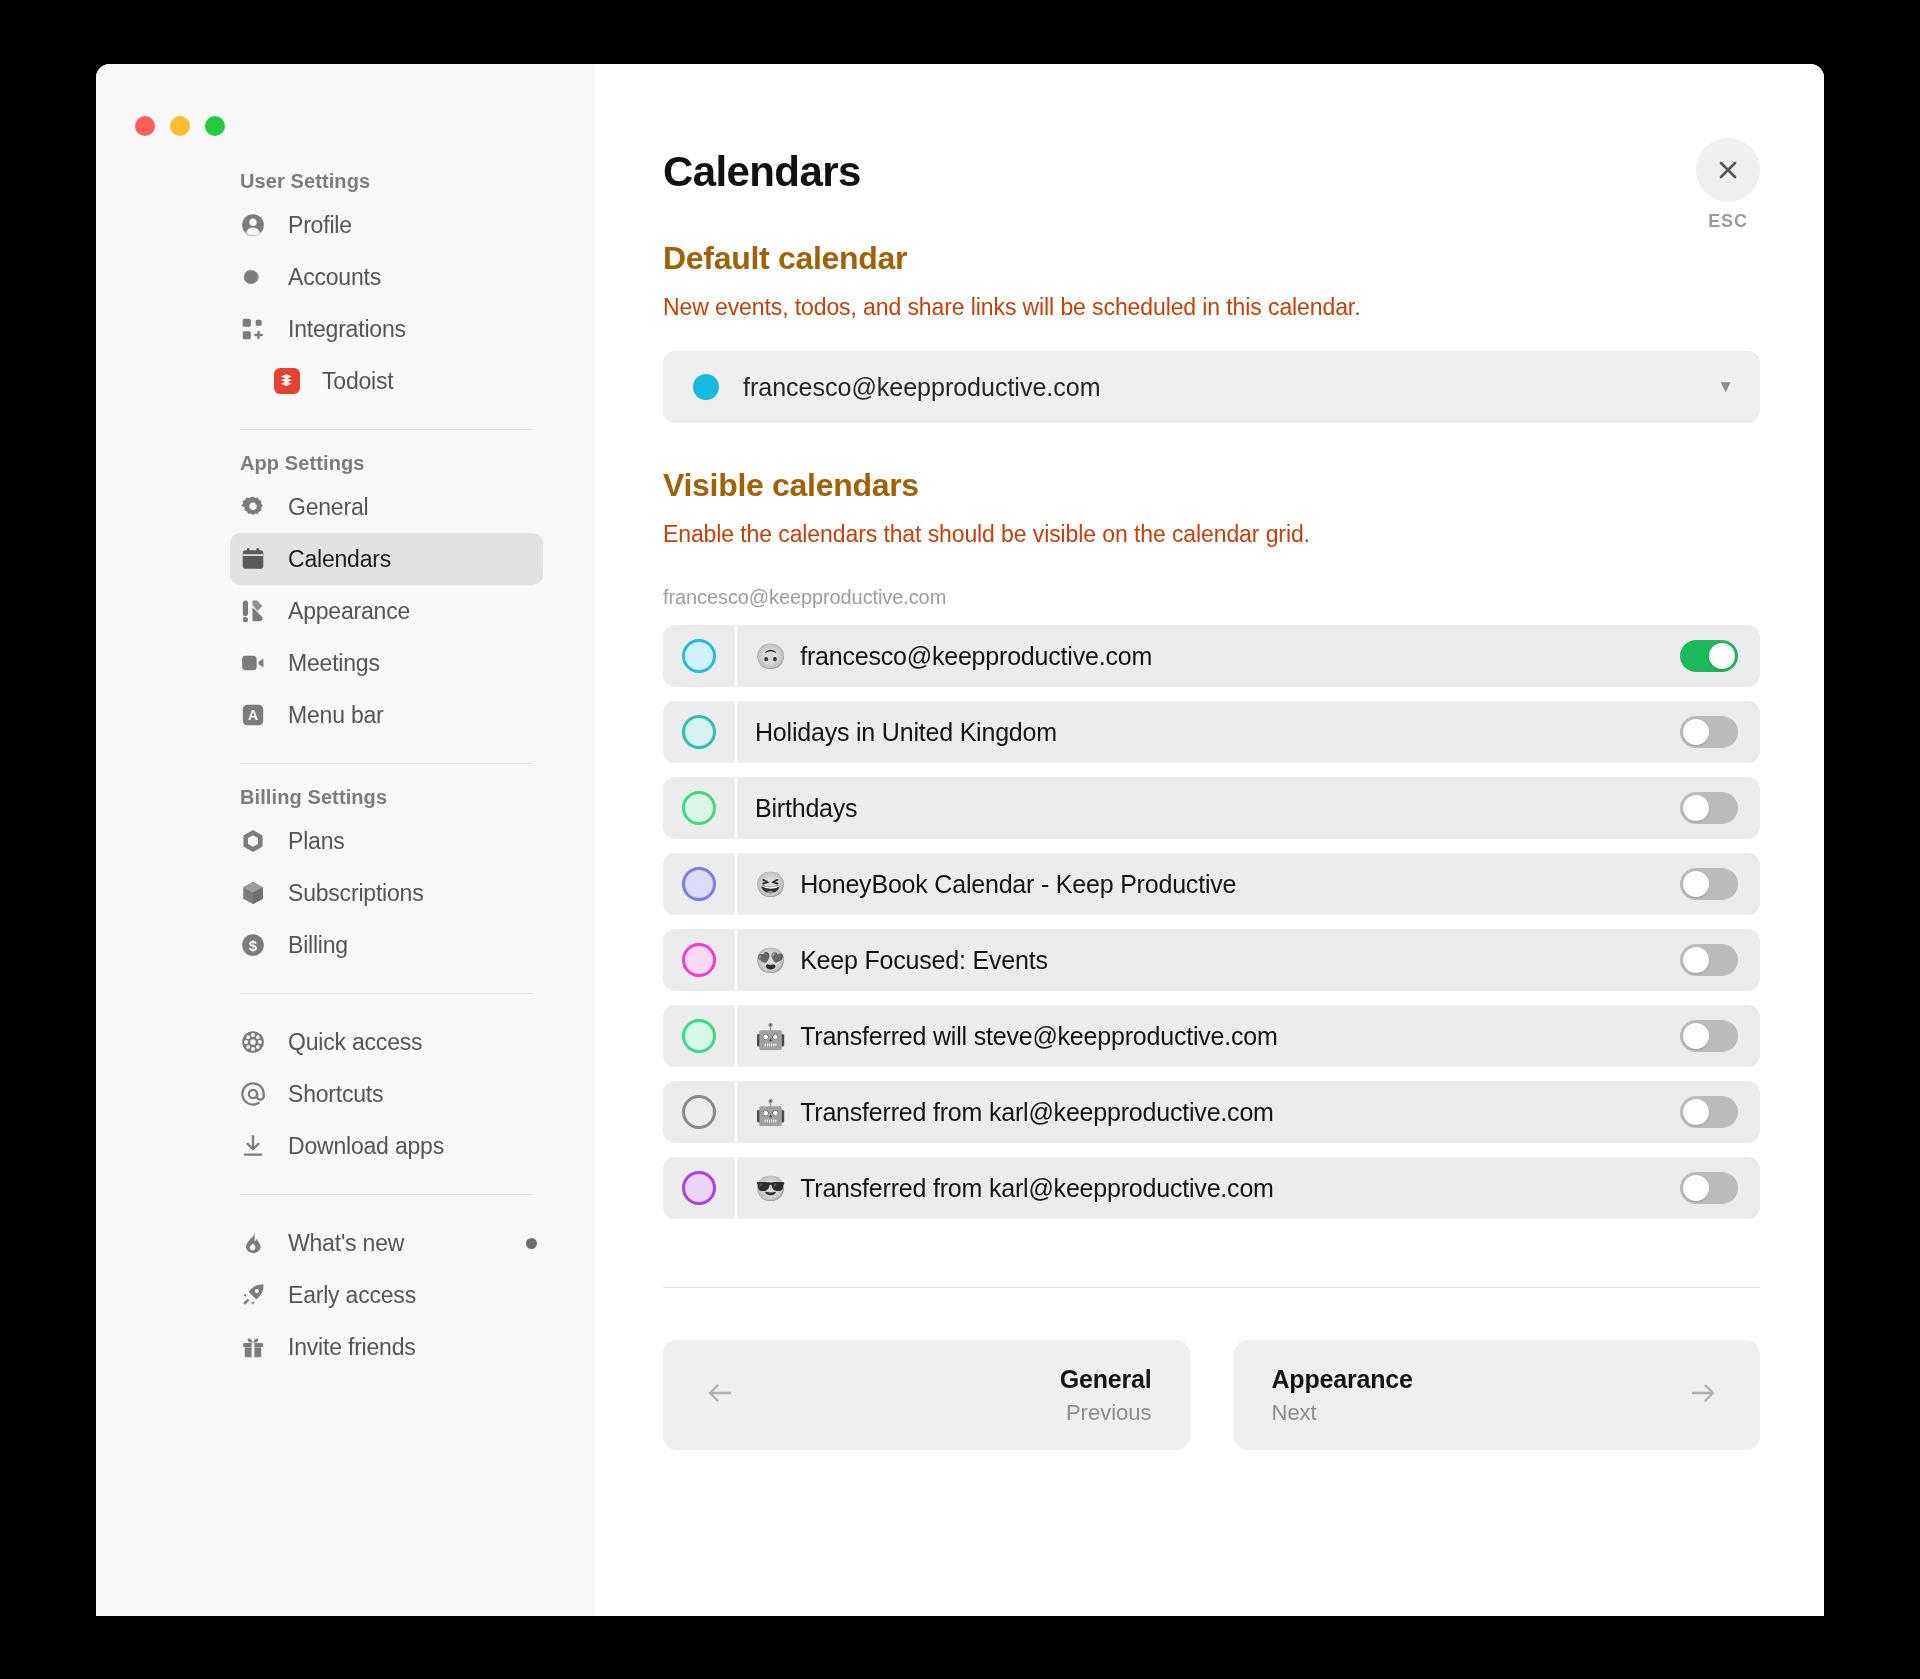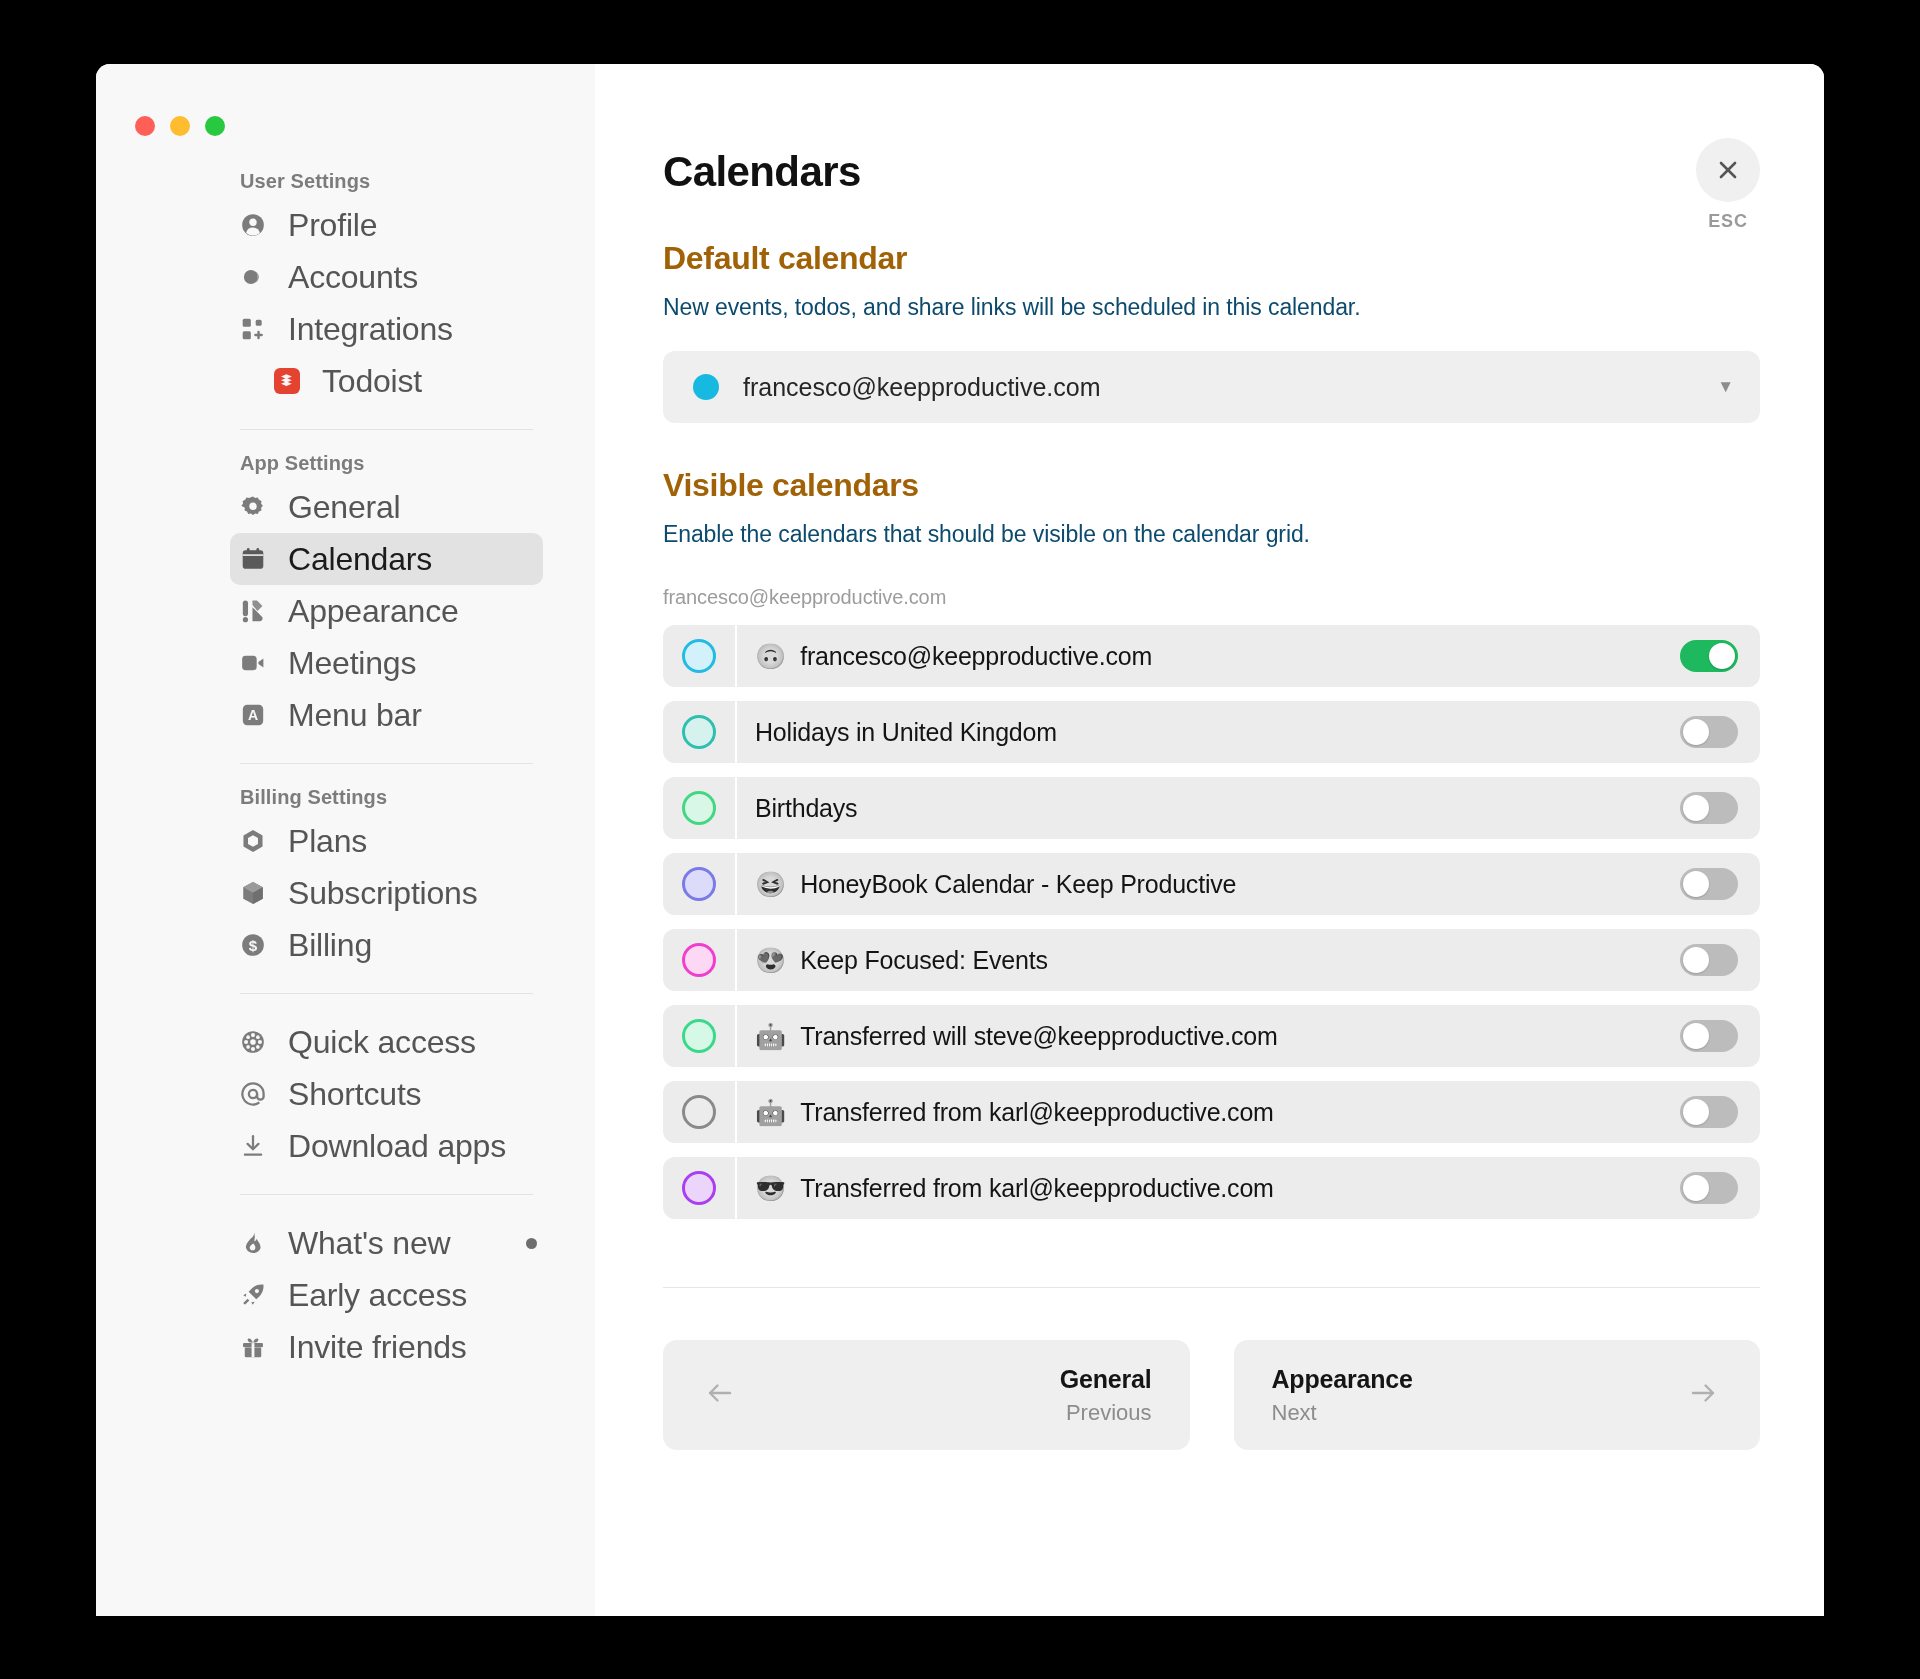--- a/index.html
+++ b/index.html
@@ -54,21 +54,21 @@
     height: 52px;
     border-radius: 10px;
     padding: 0 14px 0 10px;
     gap: 22px;
     cursor: pointer;
     position: relative;
   }
   .nav-item.active { background: #e2e2e2; }
   .nav-item.sub { padding-left: 44px; }
   .nav-label {
-    font-size: 32px;
+    font-size: 23px;
     color: #555555;
     letter-spacing: -0.2px;
     white-space: nowrap;
     text-align: center;
   }
   .nav-item.active .nav-label { color: #1b1b1b; font-weight: 400; }
   .nav-icon {
     width: 26px; height: 26px;
     display: flex; align-items: center; justify-content: center;
     flex: 0 0 26px;
@@ -131,21 +131,21 @@
   }
   .section-title {
     font-size: 32px;
     font-weight: 700;
     color: #a16207;
     letter-spacing: -0.3px;
     margin-top: 44px;
   }
   .section-desc {
     font-size: 23px;
-    color: #0c4a6e;
+    color: #c2410c;
     margin-top: 17px;
     letter-spacing: -0.1px;
   }
   .select-box {
     margin-top: 30px;
     height: 72px;
     background: #efefef;
     border-radius: 12px;
     display: flex;
     align-items: center;

